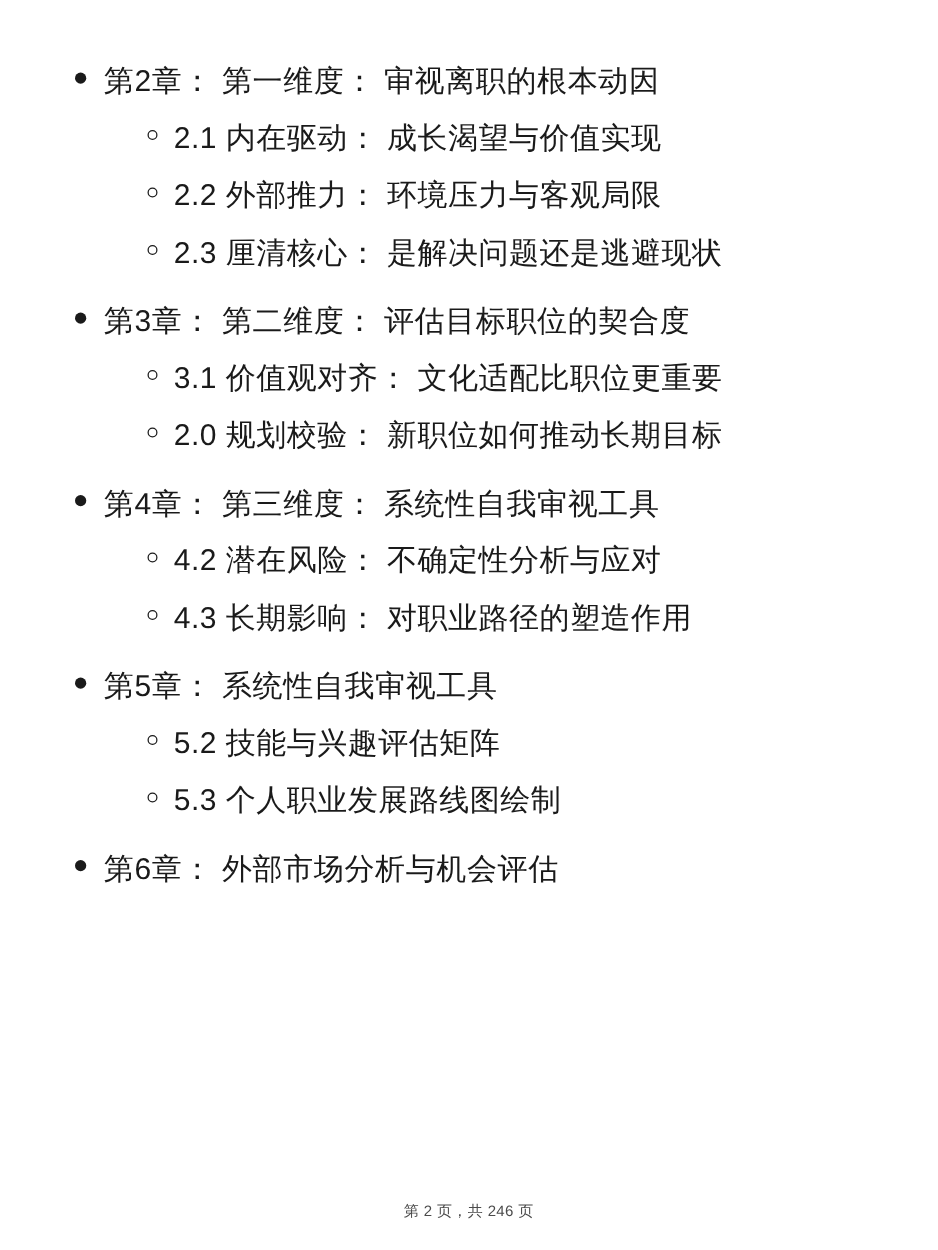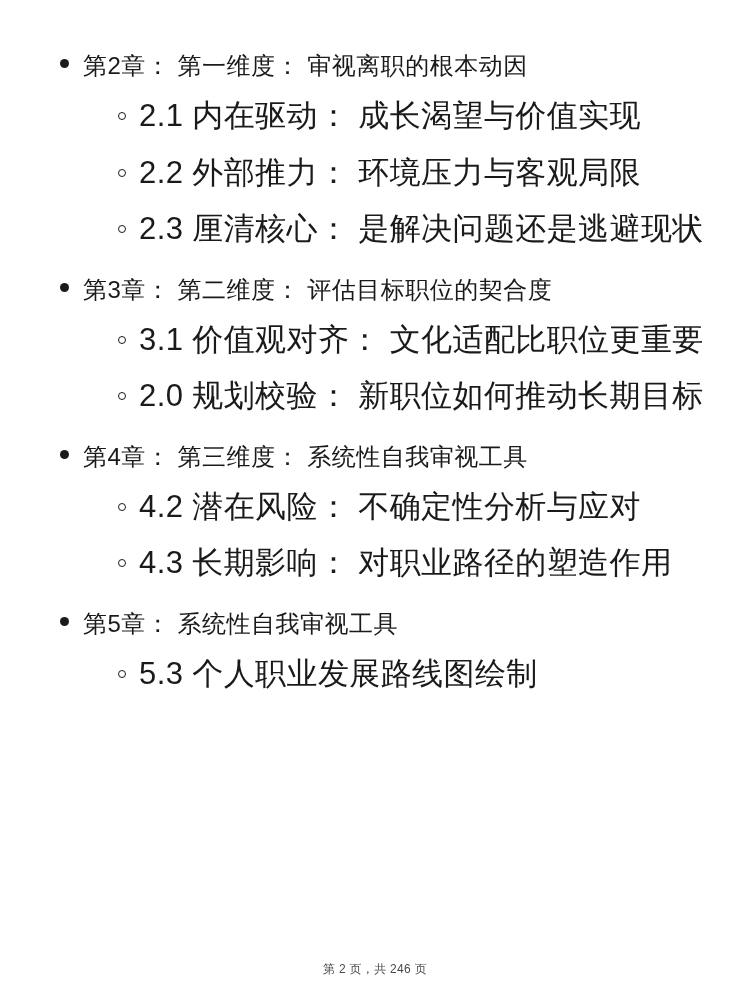--- a/index.html
+++ b/index.html
@@ -54,21 +54,21 @@
     display: inline-block;
   }
   .sub-list {
     list-style: none;
     margin: 0;
     padding: 0 0 0 58px;
   }
   .sub-item {
     display: flex;
     align-items: baseline;
-    font-size: 31px;
+    font-size: 24px;
     line-height: 1.5;
     letter-spacing: 0.4px;
     padding: 5px 0;
     white-space: nowrap;
   }
   .bullet-hollow {
     display: inline-block;
     width: 8px;
     height: 8px;
     border-radius: 50%;
@@ -157,23 +157,33 @@
     </li>
 
     <li class="chapter">
       <div class="chapter-line">
         <span class="bullet-solid"></span>
         <span class="chapter-title">第5章：  系统性自我审视工具</span>
       </div>
       <ul class="sub-list">
         <li class="sub-item">
           <span class="bullet-hollow"></span>
+          <span class="sub-title">5.2 技能与兴趣评估矩阵</span>
+        </li>
+        <li class="sub-item">
+          <span class="bullet-hollow"></span>
           <span class="sub-title">5.3 个人职业发展路线图绘制</span>
         </li>
       </ul>
     </li>
 
+    <li class="chapter">
+      <div class="chapter-line">
+        <span class="bullet-solid"></span>
+        <span class="chapter-title">第6章：  外部市场分析与机会评估</span>
+      </div>
+    </li>
 
   </ul>
 
   <div class="footer">第 2 页，共 246 页</div>
 
 </div>
 
 </body></html>

